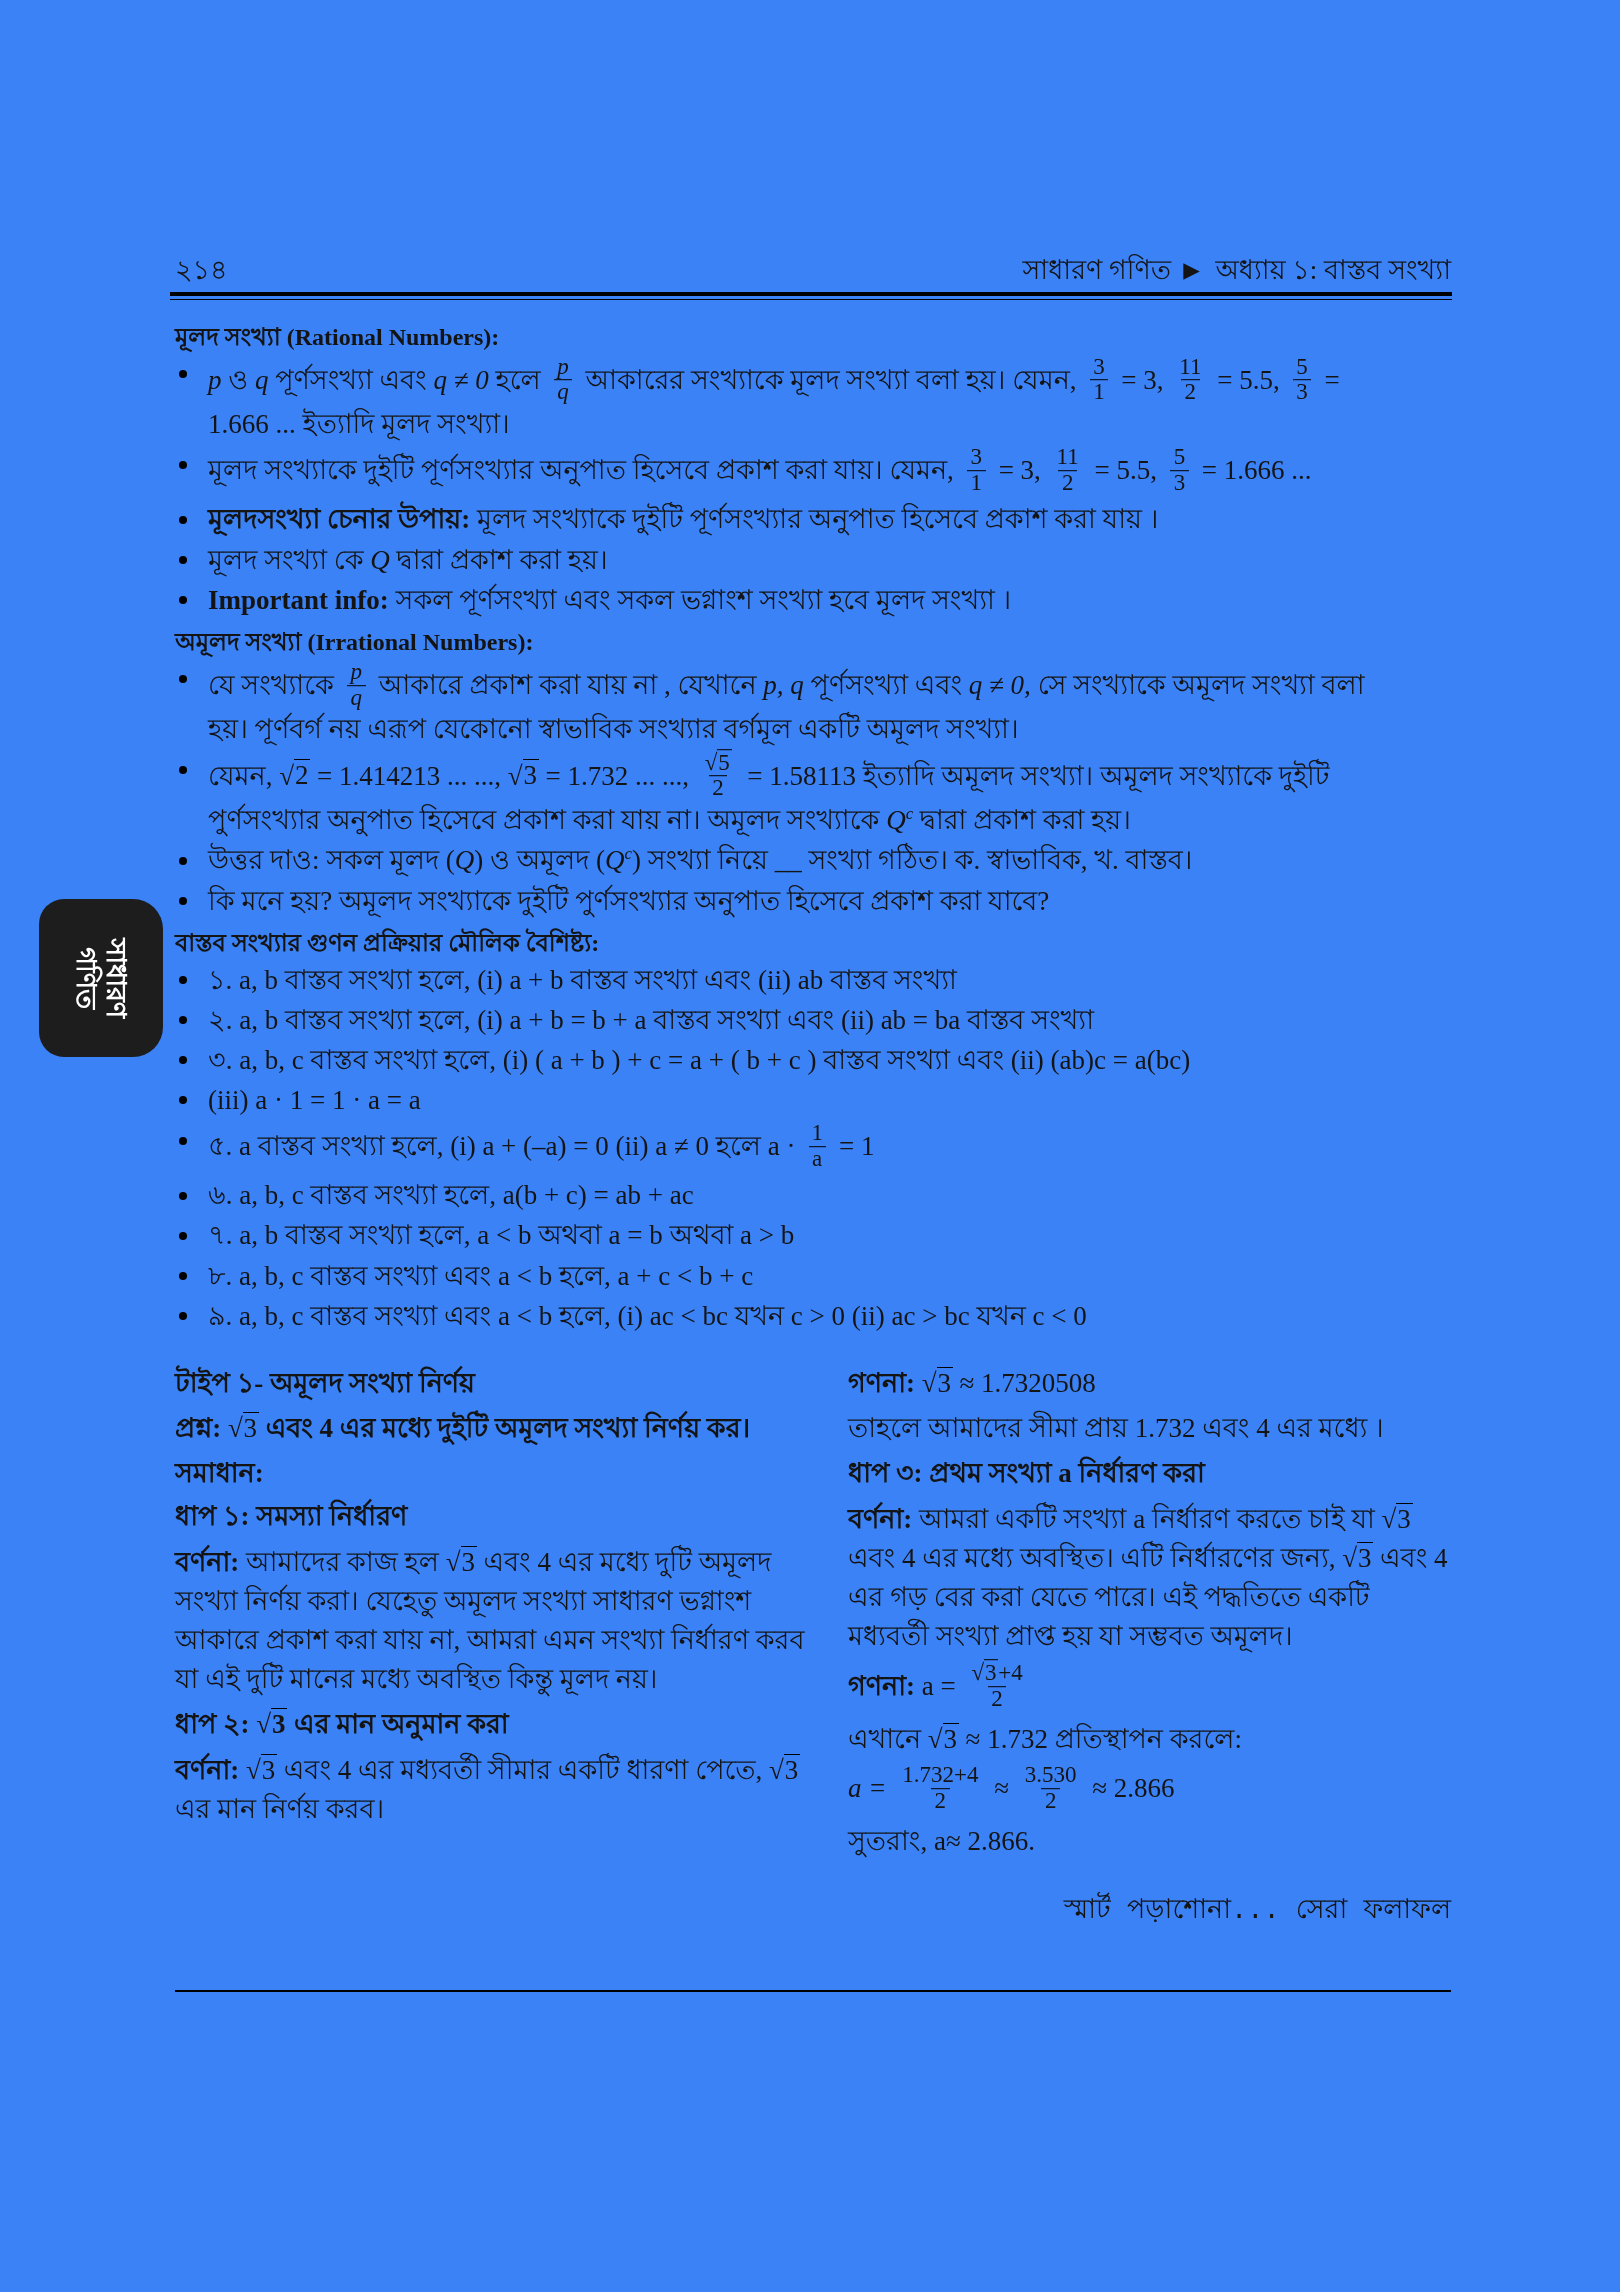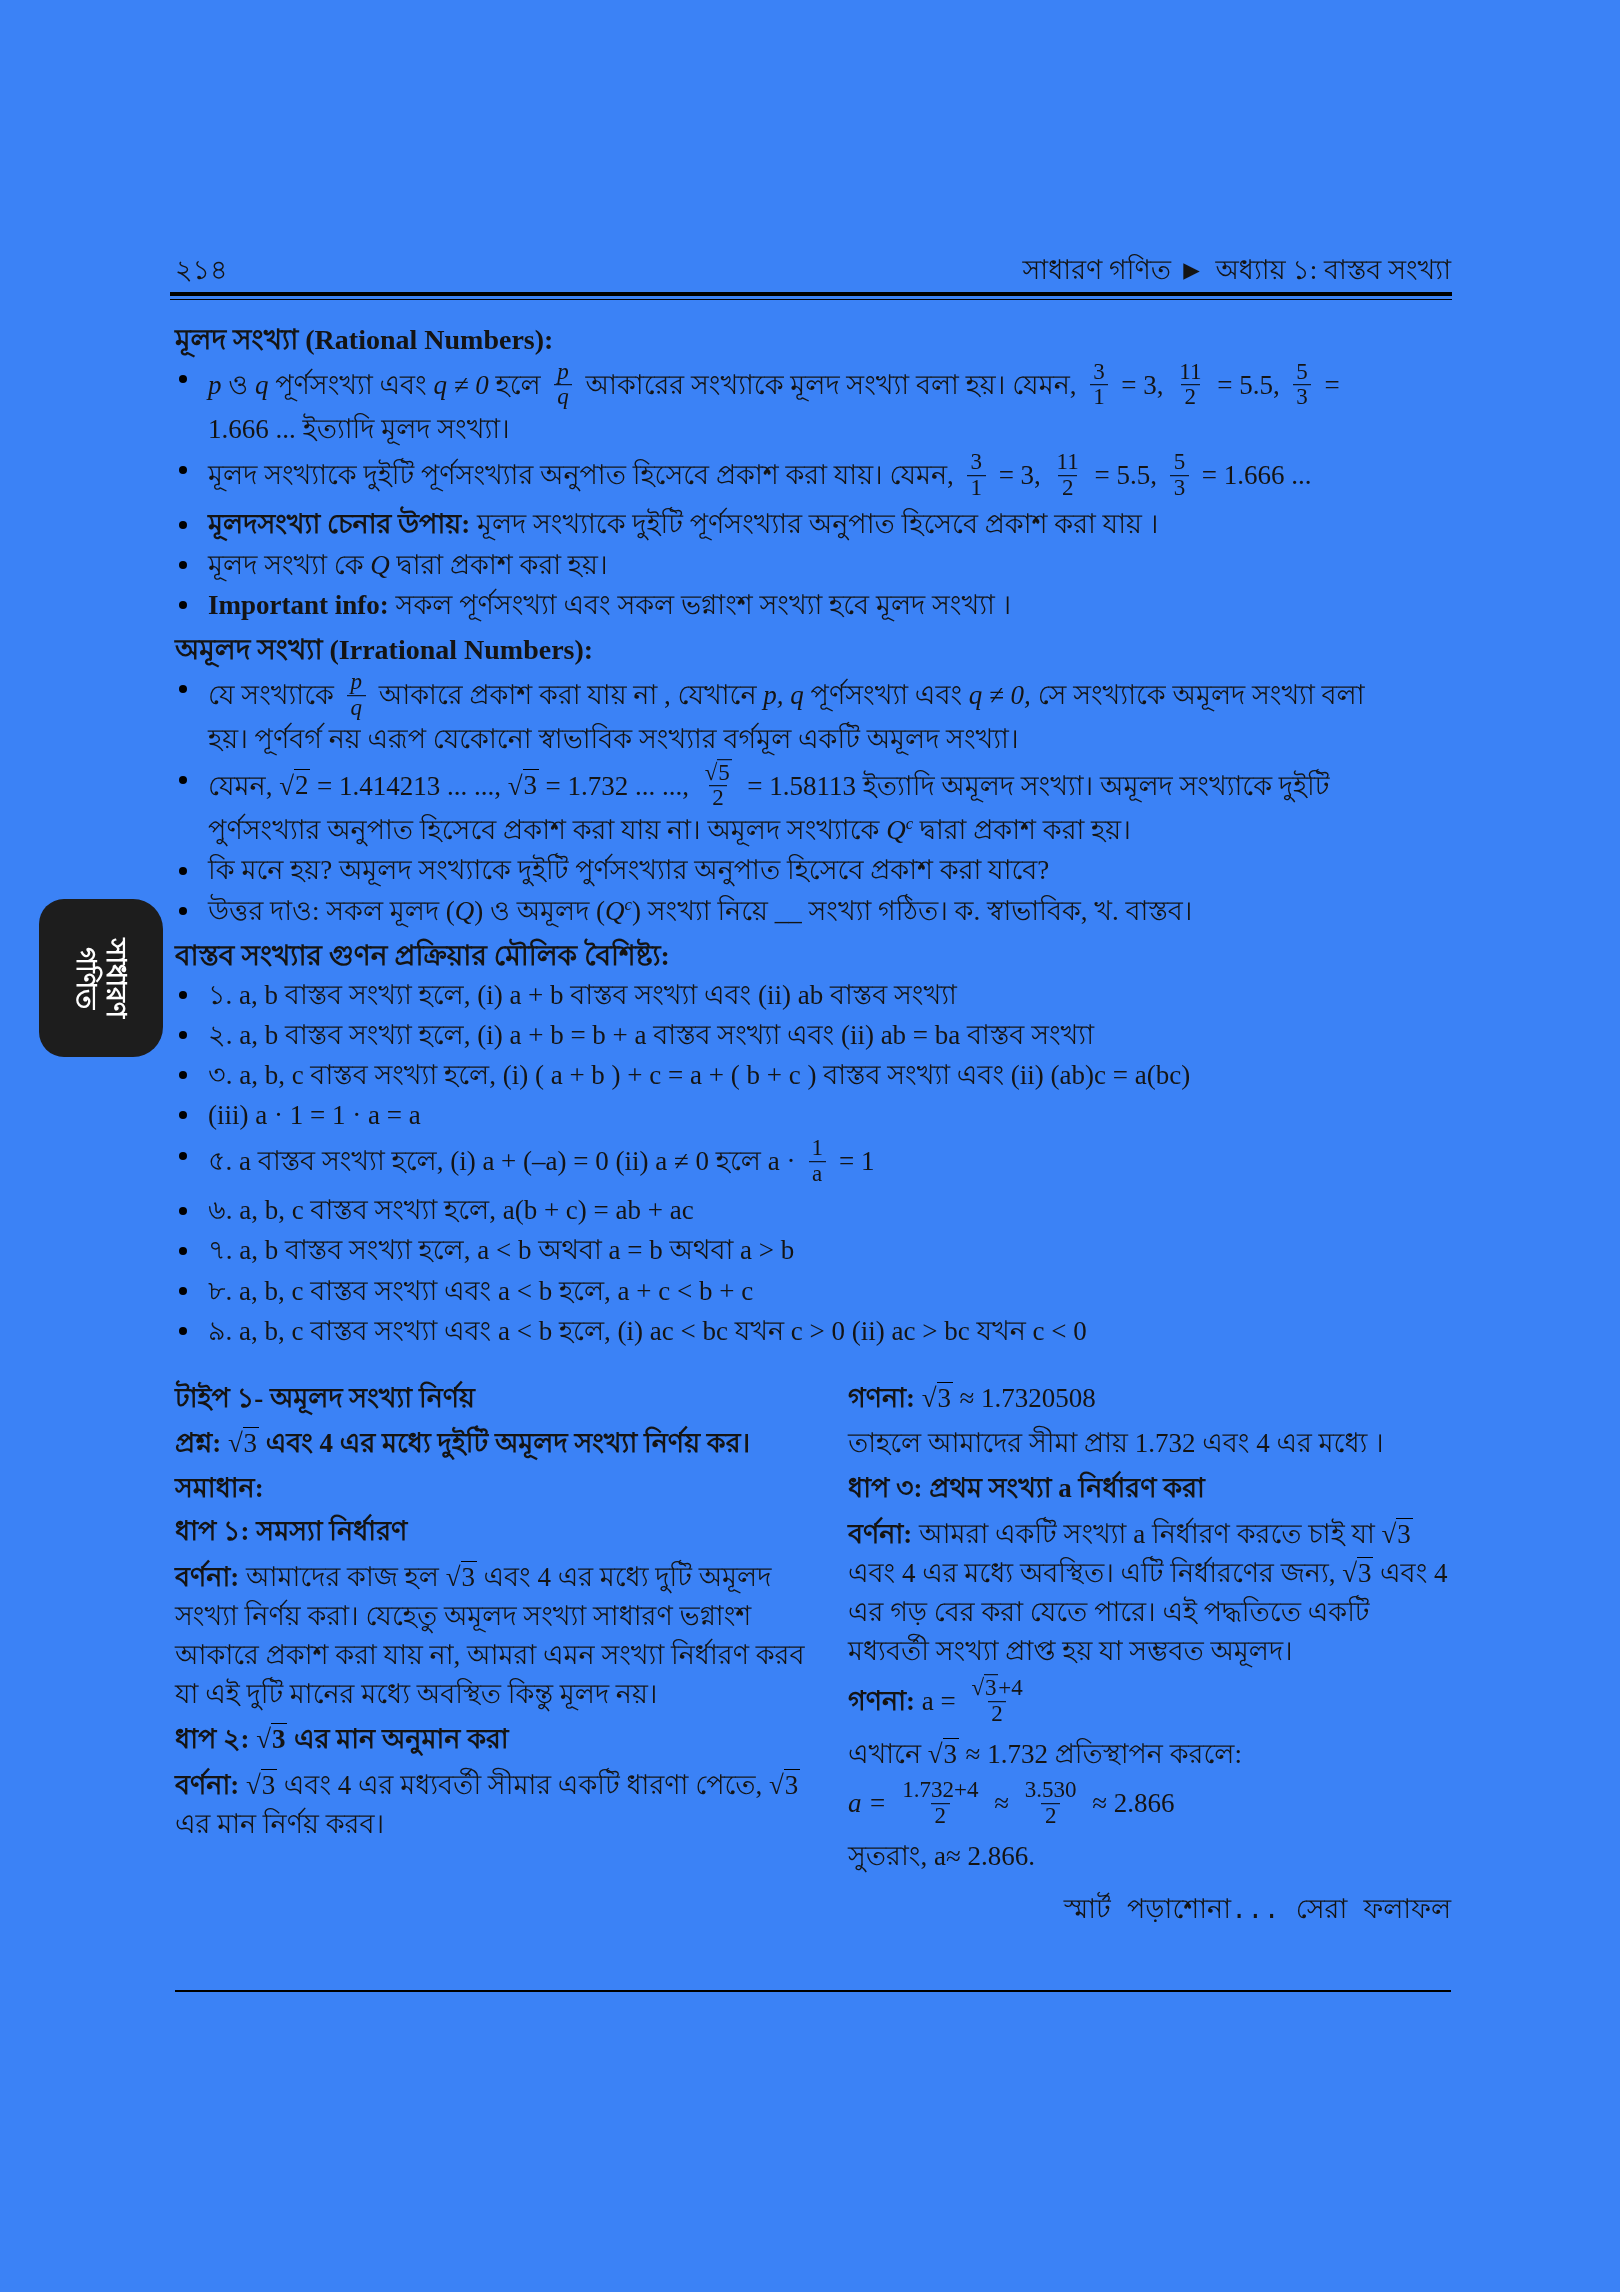--- a/index.html
+++ b/index.html
@@ -30,21 +30,21 @@
     display:flex;align-items:center;justify-content:center;
   }
   .side-tab .rot{
     transform:rotate(90deg);
     color:#fff;font-weight:bold;font-size:27px;line-height:1.12;
     text-align:center;white-space:nowrap;
     font-family:"Liberation Sans","DejaVu Sans",sans-serif;
   }
   
   .main{position:absolute;top:313px;left:175px;width:1279px;font-size:27px;}
-  .h{font-size:28px;font-weight:bold;margin:9px 0 3.6px 0;line-height:1.25;}
+  .h{font-size:24px;font-weight:bold;margin:9px 0 3.6px 0;line-height:1.25;}
   .li{display:flex;align-items:flex-start;margin:4.5px 0;}
   .li .dot{flex:0 0 auto;width:8px;height:8px;border-radius:50%;background:#000;margin:13.4px 21.5px 0 3.6px;}
   .li .tx{flex:1;line-height:1.32;}
   .nl{display:block;}
   .b{font-weight:bold;}
   .mi{font-style:italic;}
   sup{font-size:0.62em;font-style:italic;}
   
   .fr{
     display:inline-flex;flex-direction:column;align-items:center;
@@ -209,28 +209,28 @@
           <span>পুর্ণসংখ্যার অনুপাত হিসেবে প্রকাশ করা যায় না। অমূলদ সংখ্যাকে</span>
           <span class="mi"><span>Q</span><sup>c</sup></span>
           <span>দ্বারা প্রকাশ করা হয়।</span>
         </span>
       </span>
     </div>
 
     <div class="li">
       <span class="dot"></span>
       <span class="tx">
+        <span>উত্তর দাও:  সকল মূলদ (</span><span class="mi">Q</span><span>) ও অমূলদ (</span><span class="mi"><span>Q</span><sup>c</sup></span><span>) সংখ্যা নিয়ে __ সংখ্যা গঠিত। ক. স্বাভাবিক, খ. বাস্তব।</span>
+      </span>
+    </div>
+
+    <div class="li">
+      <span class="dot"></span>
+      <span class="tx">
         <span>কি মনে হয়? অমূলদ সংখ্যাকে দুইটি পুর্ণসংখ্যার অনুপাত হিসেবে প্রকাশ করা যাবে?</span>
-      </span>
-    </div>
-
-    <div class="li">
-      <span class="dot"></span>
-      <span class="tx">
-        <span>উত্তর দাও:  সকল মূলদ (</span><span class="mi">Q</span><span>) ও অমূলদ (</span><span class="mi"><span>Q</span><sup>c</sup></span><span>) সংখ্যা নিয়ে __ সংখ্যা গঠিত। ক. স্বাভাবিক, খ. বাস্তব।</span>
       </span>
     </div>
 
     <div class="h">বাস্তব সংখ্যার গুণন প্রক্রিয়ার মৌলিক বৈশিষ্ট্য:</div>
 
     <div class="li">
       <span class="dot"></span>
       <span class="tx">১. a, b বাস্তব সংখ্যা হলে, (i) a + b বাস্তব সংখ্যা এবং (ii) ab বাস্তব সংখ্যা</span>
     </div>
     <div class="li">

